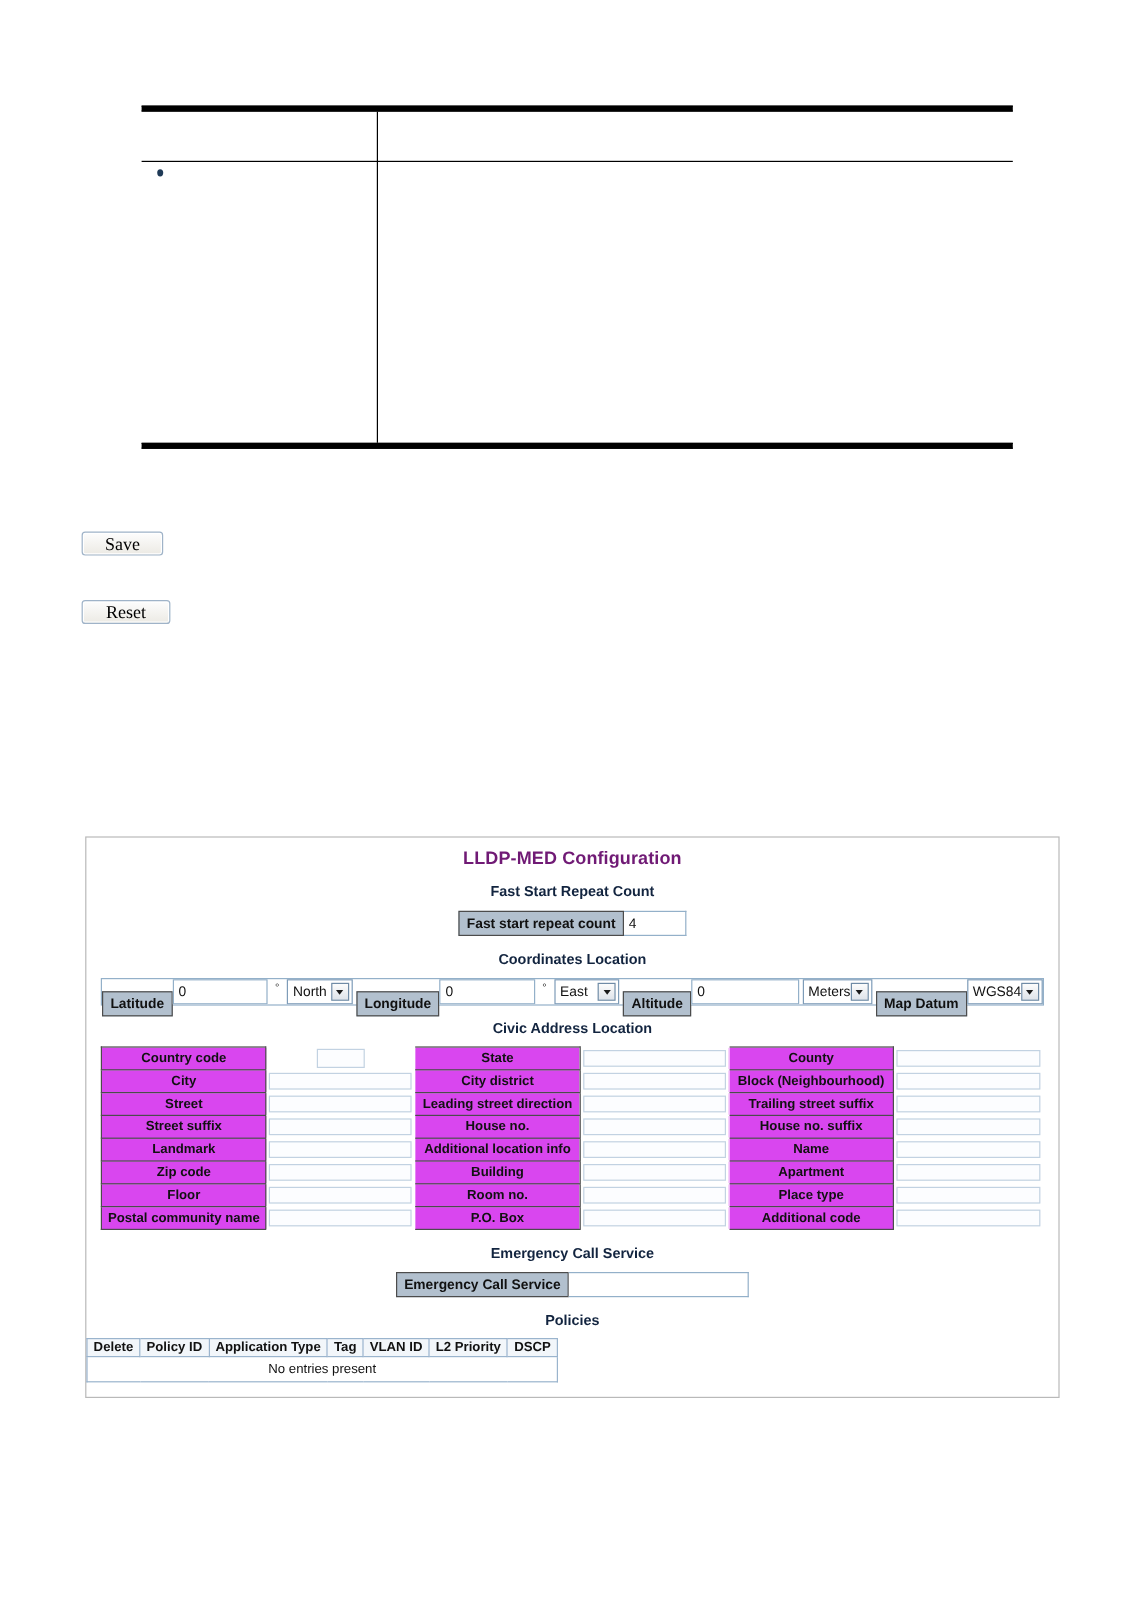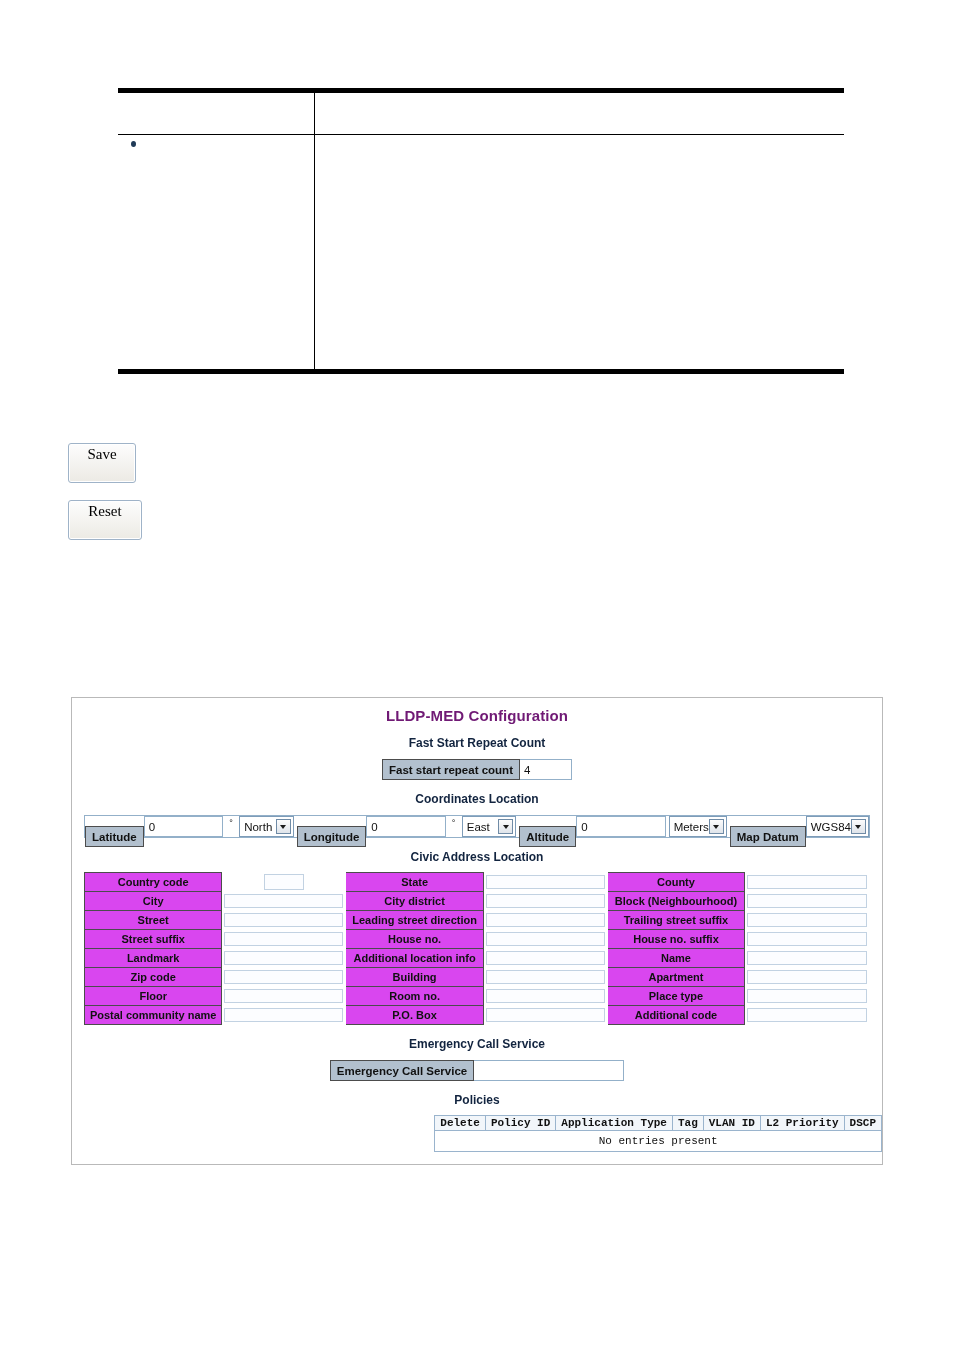--- a/index.html
+++ b/index.html
@@ -65,21 +65,21 @@
   
   .win-btn {
     position: absolute;
     font-family: "Liberation Serif", serif;
     font-size: 15px;
     color: #000;
     background: linear-gradient(#fdfdfd, #eceae4);
     border: 1px solid #9fb3c8;
     border-radius: 3px;
     box-shadow: inset 0 0 0 1px #ffffff;
-    padding: 3px 10px 20px 10px;
+    padding: 3px 10px 0 10px;
     text-align: center;
     cursor: pointer;
     line-height: 15px;
   }
   #save-btn  { left: 68px; top: 443px; width: 46px; }
   #reset-btn { left: 68px; top: 500px; width: 52px; }
 
   
   .panel {
     position: absolute;
@@ -238,21 +238,21 @@
   
   .ecs-wrap {
     display: flex;
     justify-content: center;
     margin-top: 9px;
   }
   .ecs-wrap .lbl-cell { height: 21px; display: flex; align-items: center; }
   .ecs-wrap .txt-cell { width: 150px; height: 21px; border-left: none; }
 
   
-  .pol-wrap { display: flex; justify-content: flex-end; margin-top: 8px; font-family: Liberation Mono, monospace; }
+  .pol-wrap { display: flex; justify-content: flex-start; margin-top: 8px; }
   .pol {
     border-collapse: collapse;
     font-size: 11px;
   }
   .pol th {
     border: 1px solid #9ab4cd;
     background: #f2f6fa;
     font-weight: bold;
     color: #111;
     padding: 1px 5px;

